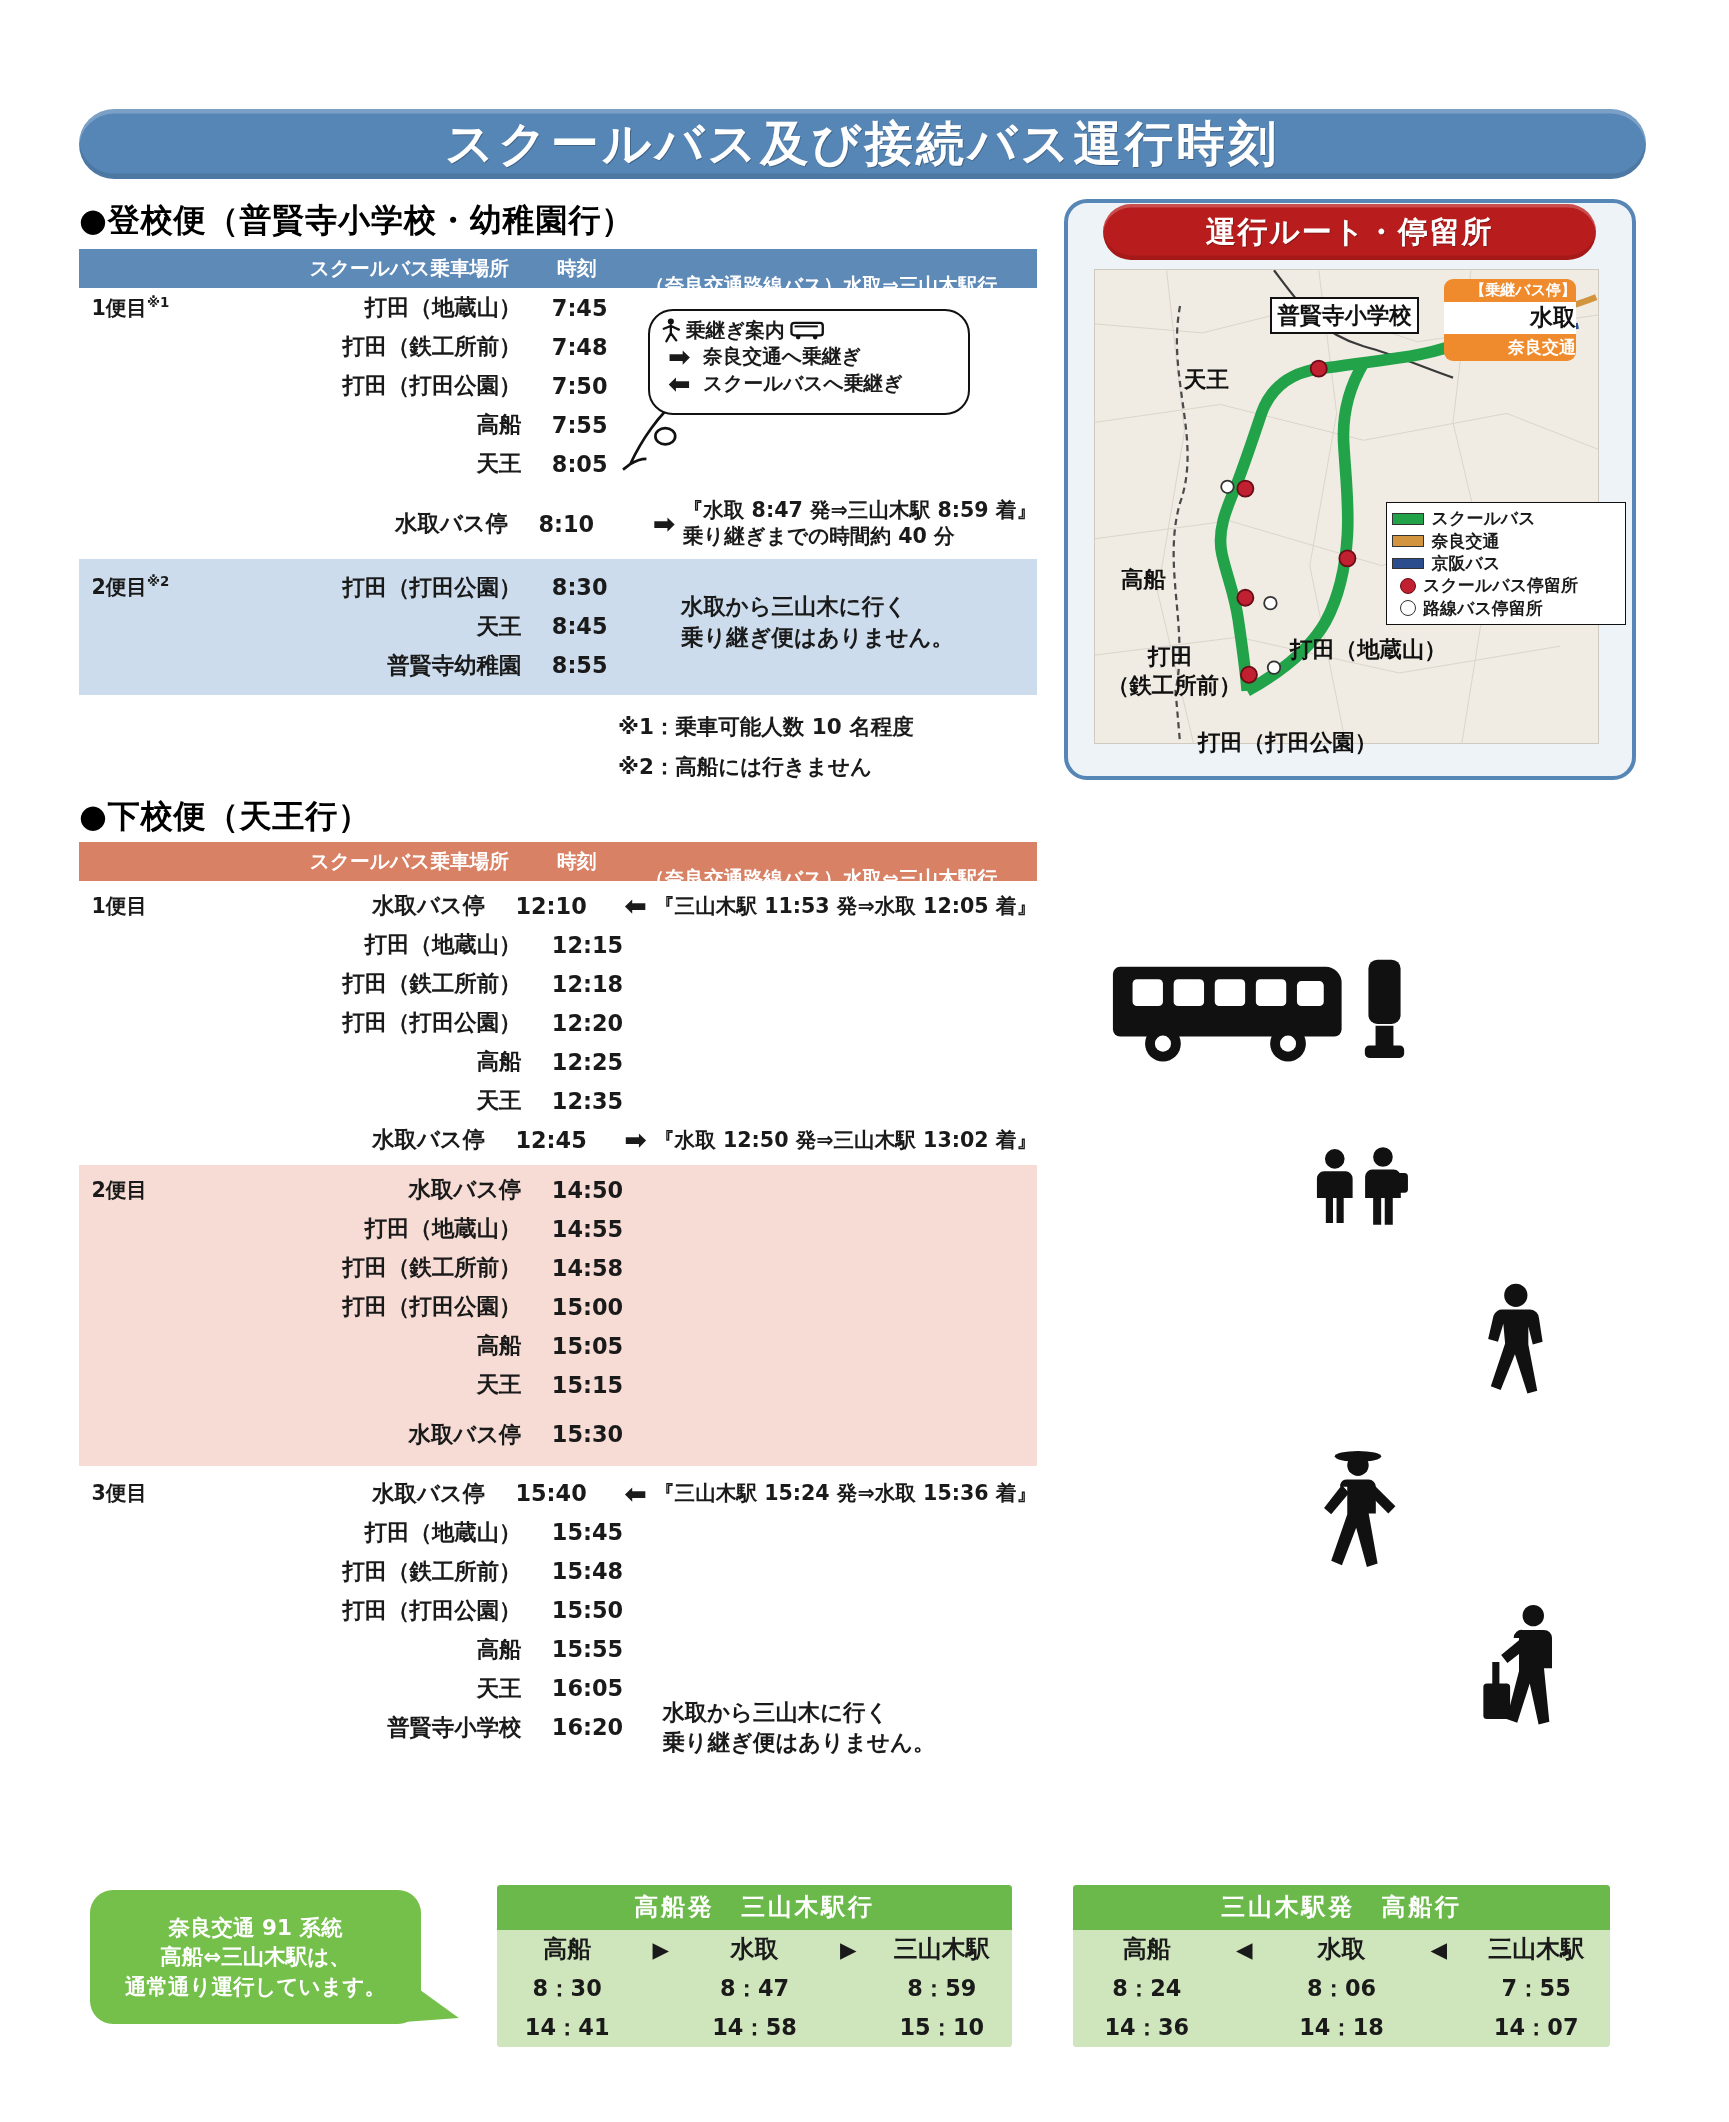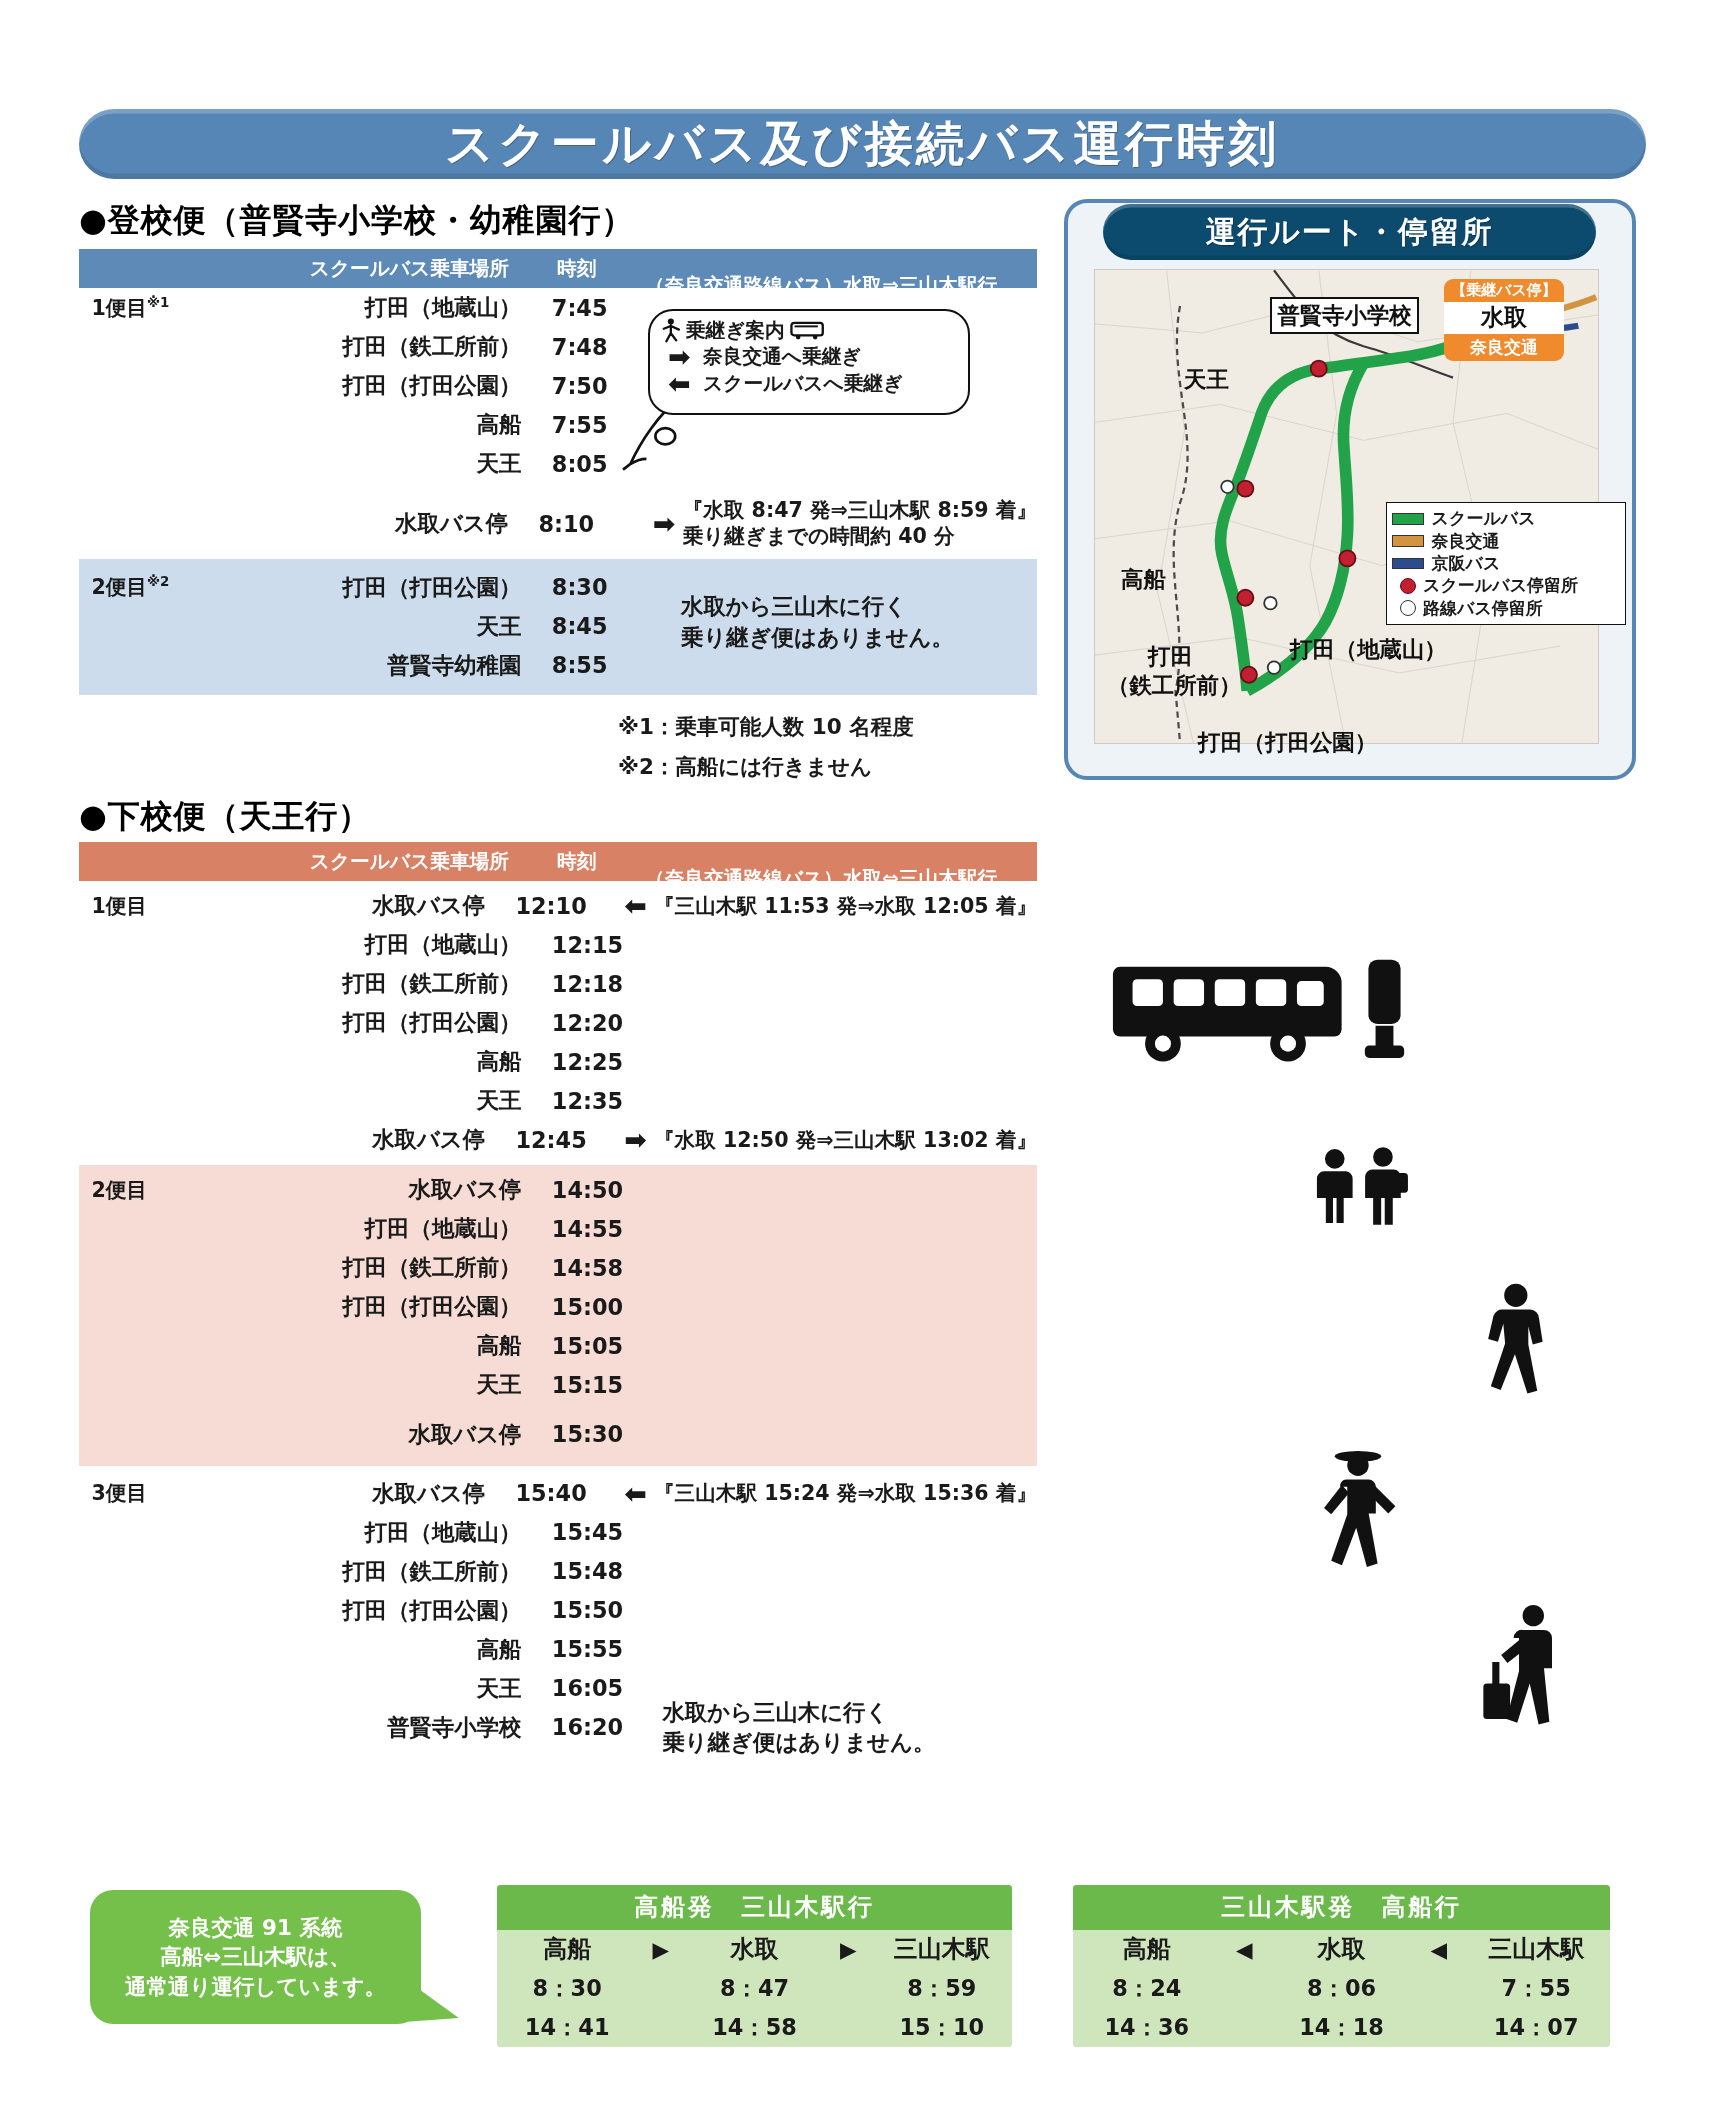--- a/index.html
+++ b/index.html
@@ -66,30 +66,30 @@
   
   .foot{position:absolute;font-size:21.5px;font-weight:bold;white-space:nowrap;}
 
   
   .map-panel{
     position:absolute;left:1064px;top:199px;width:564px;height:573px;
     background:#eef3f8;border:4.5px solid #5686b6;border-radius:23px;
   }
   .map-head{
     position:absolute;left:1103px;top:204px;width:493px;height:56px;
-    background:#0c4a6e;border-radius:28px;display:flex;align-items:center;justify-content:center;
+    background:#b91c1c;border-radius:28px;display:flex;align-items:center;justify-content:center;
     box-shadow:inset 0 -4.5px 0 rgba(0,0,0,.10), inset 0 3.6px 0 rgba(255,255,255,.22);
   }
   .map-head span{color:#fff;font-weight:bold;font-size:30px;letter-spacing:1.8px;text-shadow:0.9px 0.9px 0 rgba(0,0,0,.25);}
   .map-img{position:absolute;left:1094px;top:269px;width:503px;height:473px;overflow:hidden;
     background:#efeae2;border:0.9px solid #cfc9bf;}
   .map-label{position:absolute;font-weight:bold;white-space:nowrap;color:#111;}
   .map-label.boxed{background:#fff;border:2.7px solid #111;padding:0.9px 5.4px;}
   .badge{
-    position:absolute;left:1444px;top:279px;width:120px;border-radius:9px;overflow:hidden;text-align:center;
+    position:absolute;left:1444px;top:279px;width:132px;border-radius:9px;overflow:hidden;text-align:right;
   }
   .badge-top{background:#ef8b2c;color:#fff;font-weight:bold;font-size:15px;padding:1.8px 0;}
   .badge-mid{background:#fff;color:#111;font-weight:bold;font-size:23px;padding:0.9px 0;}
   .badge-bot{background:#ef8b2c;color:#fff;font-weight:bold;font-size:17px;padding:1.8px 0;}
   .legend{
     position:absolute;left:1386px;top:502px;width:240px;background:#fff;border:1.8px solid #111;
     padding:4.5px 5.4px;box-sizing:border-box;
   }
   .leg-row{display:flex;align-items:center;gap:7.2px;font-size:17px;font-weight:bold;height:22.4px;white-space:nowrap;}
   .leg-bar{width:30px;height:9.9px;border:0.9px solid #333;}

